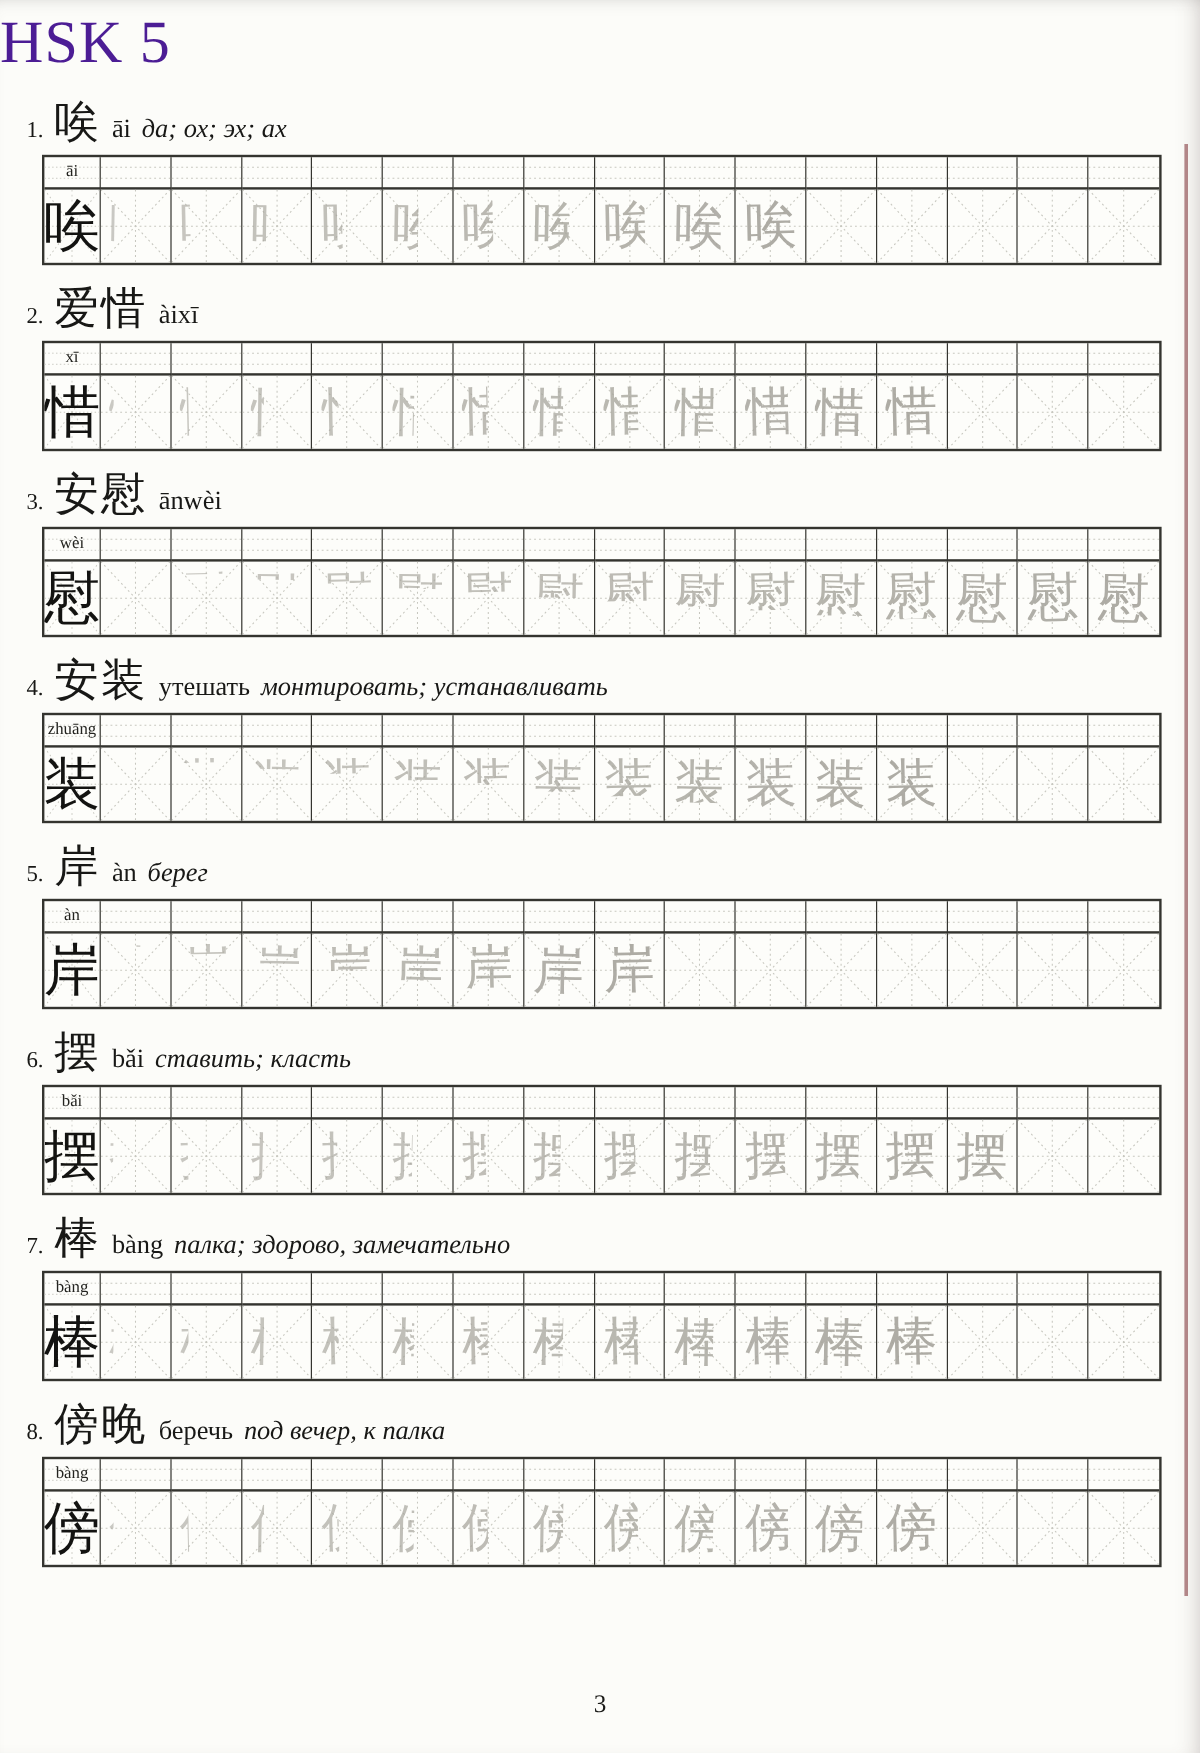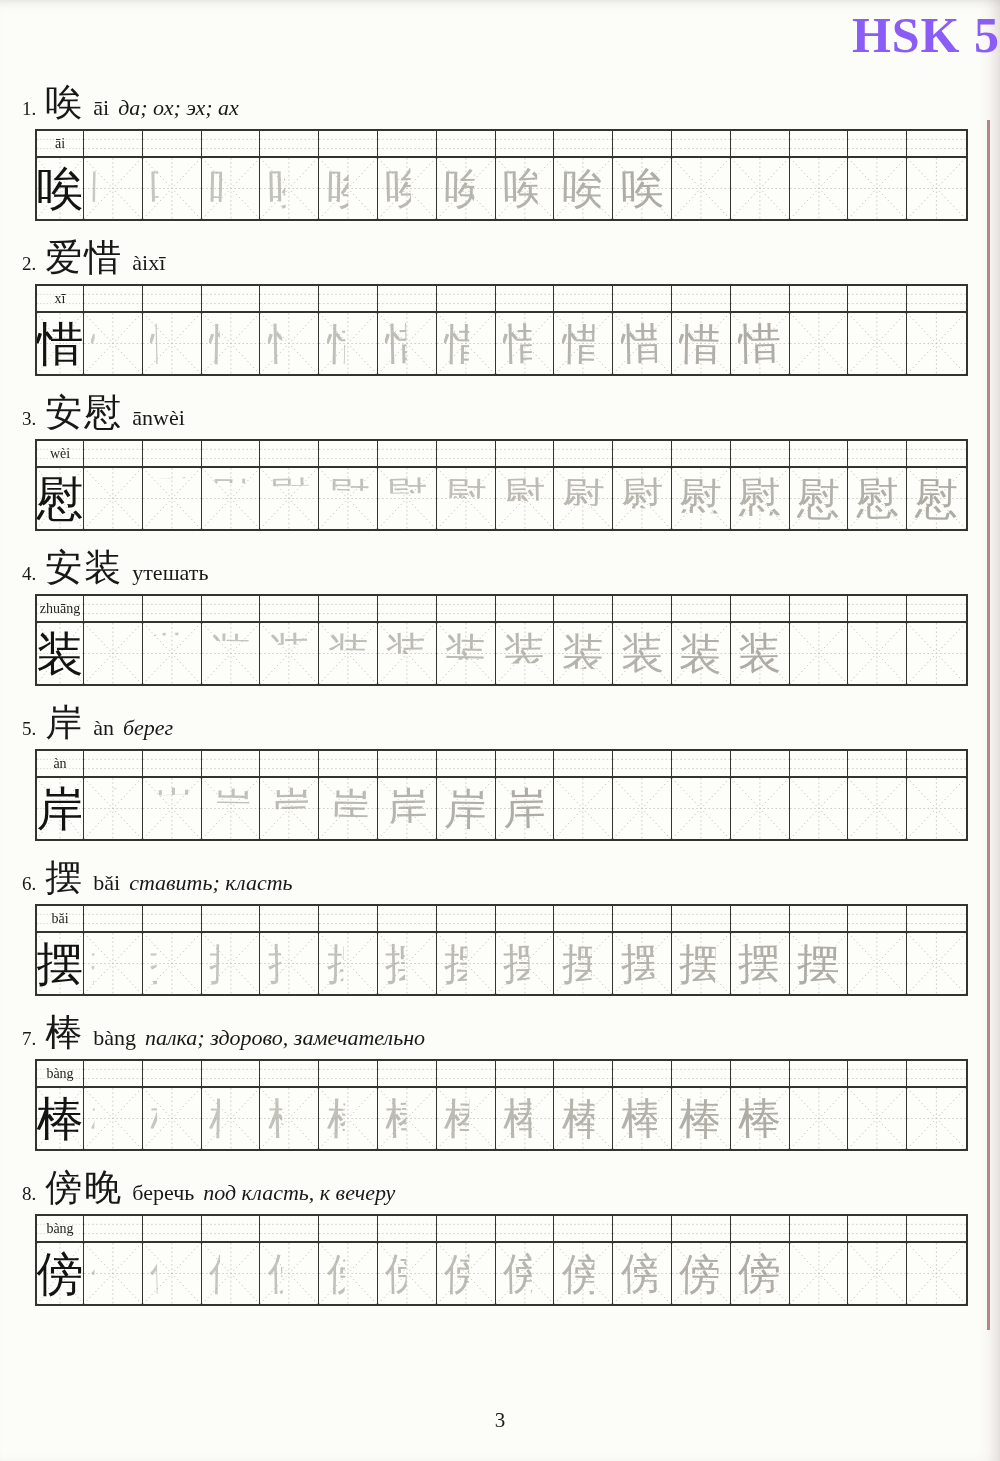--- a/index.html
+++ b/index.html
@@ -14,23 +14,23 @@
     position:absolute;inset:0;
     background:#fcfcf9;
     box-shadow:inset -14px 0 18px -12px rgba(90,70,70,.25), inset 0 10px 14px -12px rgba(100,100,100,.25);
   }
   .scan-edge{
     position:absolute;top:120px;right:10px;width:3px;height:1210px;
     background:rgba(122,42,48,.55);
   }
   h1.title{
     margin:6px 0 0 0;
-    text-align:right;
-    font-size:50px;font-weight:bold;letter-spacing:1px;
-    color:#8b5cf6;
+    text-align:left;
+    font-size:50px;font-weight:normal;letter-spacing:1px;
+    color:#4c1d95;
     font-family:"Liberation Serif", serif;
   }
   #entries{position:absolute;left:0;top:86px;width:1000px;}
   .entry{height:155px;position:relative;}
   .caption{
     position:absolute;left:22px;top:2px;
     display:flex;align-items:baseline;gap:9px;
     white-space:nowrap;color:#181816;
   }
   .caption .num{font-size:19px;}
@@ -833,20 +833,21 @@
             </svg>
             <span class="trace" style="clip-path: inset(0px 0px 0%); opacity: 0.9;">慰</span>
           </div>
         </div>
       </section>
       <section class="entry">
         <div class="caption">
           <span class="num">4.</span>
           <span class="word">安装</span>
           <span class="pinyin">утешать</span>
+          <span class="transl">монтировать; устанавливать</span>
         </div>
         <div class="grid">
           <div class="hcell">
             <svg class="guide" viewBox="0 0 60 27" preserveAspectRatio="none">
               <line x1="0" y1="9" x2="60" y2="9" stroke="#c7c7bf" stroke-width="0.9" stroke-dasharray="1.6 2.6"></line>
               <line x1="0" y1="19" x2="60" y2="19" stroke="#c7c7bf" stroke-width="0.9" stroke-dasharray="1.6 2.6"></line>
             </svg>
             <span class="syl">zhuāng</span>
           </div>
           <div class="hcell">
@@ -1821,21 +1822,21 @@
               <line x1="0" y1="30.5" x2="60" y2="30.5" stroke="#c7c7bf" stroke-width="0.9" stroke-dasharray="1.6 2.6"></line>
             </svg>
           </div>
         </div>
       </section>
       <section class="entry">
         <div class="caption">
           <span class="num">8.</span>
           <span class="word">傍晚</span>
           <span class="pinyin">беречь</span>
-          <span class="transl">под класть, к вечеру</span>
+          <span class="transl">под вечер, к палка</span>
         </div>
         <div class="grid">
           <div class="hcell">
             <svg class="guide" viewBox="0 0 60 27" preserveAspectRatio="none">
               <line x1="0" y1="9" x2="60" y2="9" stroke="#c7c7bf" stroke-width="0.9" stroke-dasharray="1.6 2.6"></line>
               <line x1="0" y1="19" x2="60" y2="19" stroke="#c7c7bf" stroke-width="0.9" stroke-dasharray="1.6 2.6"></line>
             </svg>
             <span class="syl">bàng</span>
           </div>
           <div class="hcell">

